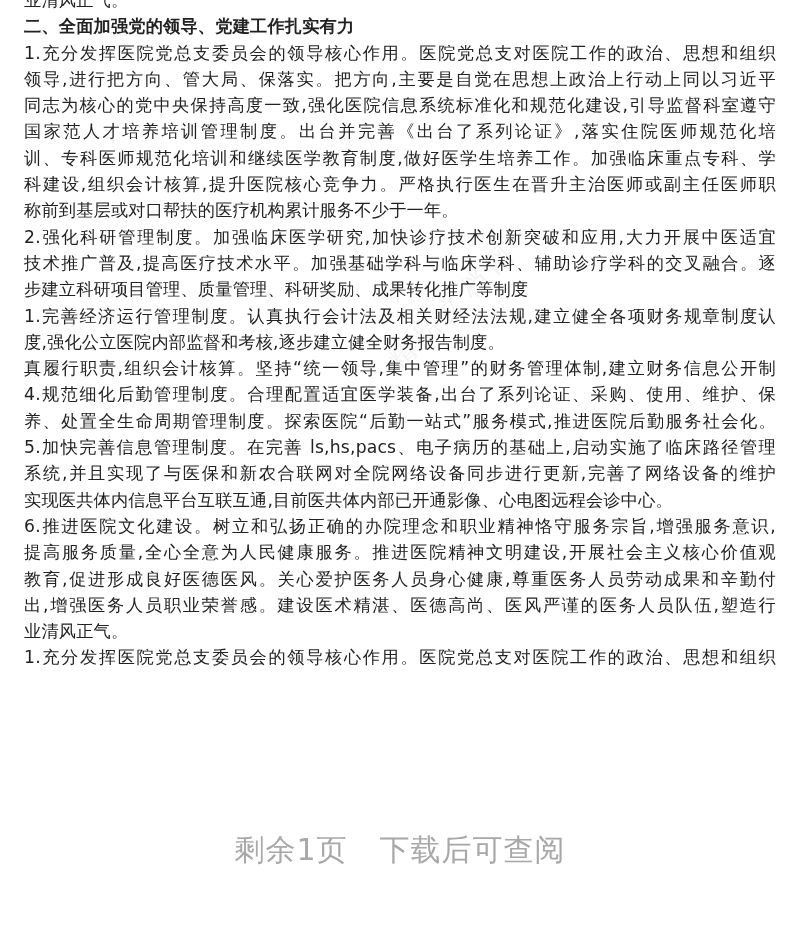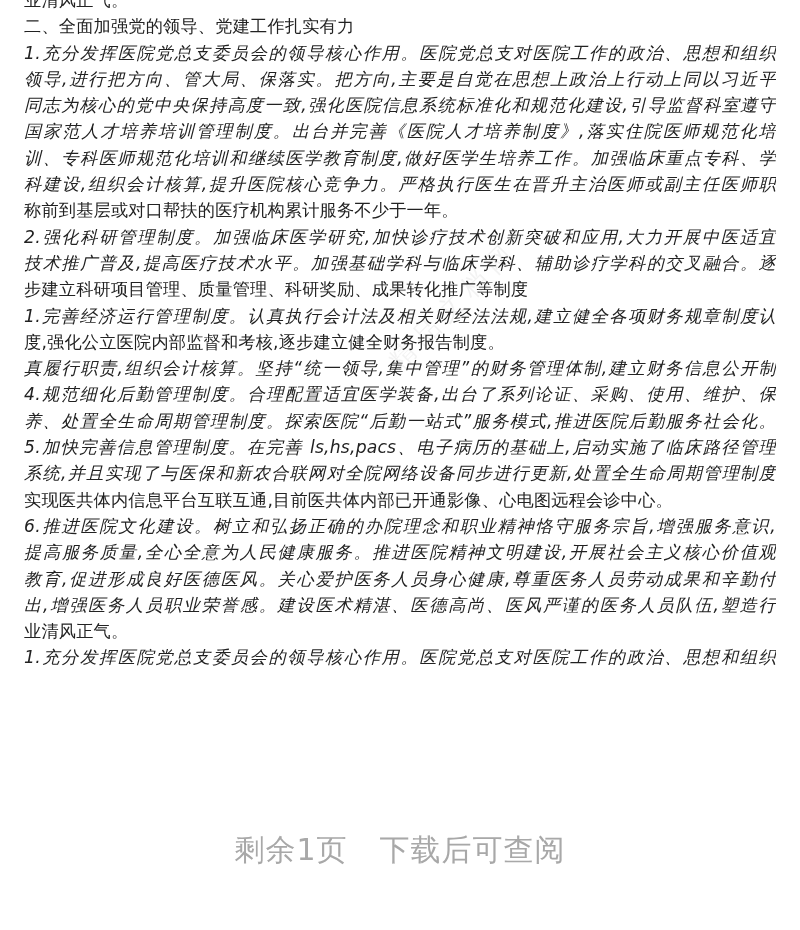--- a/index.html
+++ b/index.html
@@ -1,53 +1,53 @@
 <!DOCTYPE html>
 <html><head>
   <meta charset="utf-8">
   <style>
     html, body { margin: 0; padding: 0; background: #ffffff; }
     body { width: 800px; height: 930px; overflow: hidden; position: relative;
       font-family: "DejaVu Sans", "Liberation Sans", sans-serif; color: #222222; }
     .doc { position: absolute; left: 24px; top: -13px; width: 752px; }
     .line { height: 26.3px; line-height: 26.3px; font-size: 17.2px; white-space: nowrap;
       overflow: hidden; letter-spacing: 0.2px; }
-    .line.just { text-align: justify; text-align-last: justify; font-style: italic; }
-    .line.heading { font-weight: normal; }
+    .line.just { text-align: justify; text-align-last: justify; }
+    .line.heading { font-weight: bold; }
     .watermark { position: absolute; left: 330px; top: 200px; width: 420px; height: 30px;
       transform: rotate(-45deg); color: rgba(0,0,0,0.05); font-size: 26px; letter-spacing: 8px; }
     .footer { position: absolute; left: 0; top: 830px; width: 800px; text-align: center;
       font-size: 30px; color: #a8a8a8; letter-spacing: 1px; }
     .footer span + span { margin-left: 32px; }
   </style>
 </head>
 <body>
 
 <div class="watermark">精品文档网</div>
 
 <div class="doc" id="doc">
     <div class="line">业清风正气。</div>
     <div class="line heading">二、全面加强党的领导、党建工作扎实有力</div>
     <div class="line just">1.充分发挥医院党总支委员会的领导核心作用。医院党总支对医院工作的政治、思想和组织</div>
     <div class="line just">领导,进行把方向、管大局、保落实。把方向,主要是自觉在思想上政治上行动上同以习近平</div>
     <div class="line just">同志为核心的党中央保持高度一致,强化医院信息系统标准化和规范化建设,引导监督科室遵守</div>
-    <div class="line just">国家范人才培养培训管理制度。出台并完善《医院人才培养制度》,落实住院医师规范化培</div>
+    <div class="line just">国家范人才培养培训管理制度。出台并完善《出台了系列论证》,落实住院医师规范化培</div>
     <div class="line just">训、专科医师规范化培训和继续医学教育制度,做好医学生培养工作。加强临床重点专科、学</div>
     <div class="line just">科建设,组织会计核算,提升医院核心竞争力。严格执行医生在晋升主治医师或副主任医师职</div>
     <div class="line">称前到基层或对口帮扶的医疗机构累计服务不少于一年。</div>
     <div class="line just">2.强化科研管理制度。加强临床医学研究,加快诊疗技术创新突破和应用,大力开展中医适宜</div>
     <div class="line just">技术推广普及,提高医疗技术水平。加强基础学科与临床学科、辅助诊疗学科的交叉融合。逐</div>
     <div class="line">步建立科研项目管理、质量管理、科研奖励、成果转化推广等制度</div>
     <div class="line just">1.完善经济运行管理制度。认真执行会计法及相关财经法法规,建立健全各项财务规章制度认</div>
     <div class="line">度,强化公立医院内部监督和考核,逐步建立健全财务报告制度。</div>
     <div class="line just">真履行职责,组织会计核算。坚持“统一领导,集中管理”的财务管理体制,建立财务信息公开制</div>
     <div class="line just">4.规范细化后勤管理制度。合理配置适宜医学装备,出台了系列论证、采购、使用、维护、保</div>
     <div class="line just">养、处置全生命周期管理制度。探索医院“后勤一站式”服务模式,推进医院后勤服务社会化。</div>
     <div class="line just">5.加快完善信息管理制度。在完善 ls,hs,pacs、电子病历的基础上,启动实施了临床路径管理</div>
-    <div class="line just">系统,并且实现了与医保和新农合联网对全院网络设备同步进行更新,处置全生命周期管理制度</div>
+    <div class="line just">系统,并且实现了与医保和新农合联网对全院网络设备同步进行更新,完善了网络设备的维护</div>
     <div class="line">实现医共体内信息平台互联互通,目前医共体内部已开通影像、心电图远程会诊中心。</div>
     <div class="line just">6.推进医院文化建设。树立和弘扬正确的办院理念和职业精神恪守服务宗旨,增强服务意识,</div>
     <div class="line just">提高服务质量,全心全意为人民健康服务。推进医院精神文明建设,开展社会主义核心价值观</div>
     <div class="line just">教育,促进形成良好医德医风。关心爱护医务人员身心健康,尊重医务人员劳动成果和辛勤付</div>
     <div class="line just">出,增强医务人员职业荣誉感。建设医术精湛、医德高尚、医风严谨的医务人员队伍,塑造行</div>
     <div class="line">业清风正气。</div>
     <div class="line just">1.充分发挥医院党总支委员会的领导核心作用。医院党总支对医院工作的政治、思想和组织</div>
   </div>
 
 <div class="footer">

